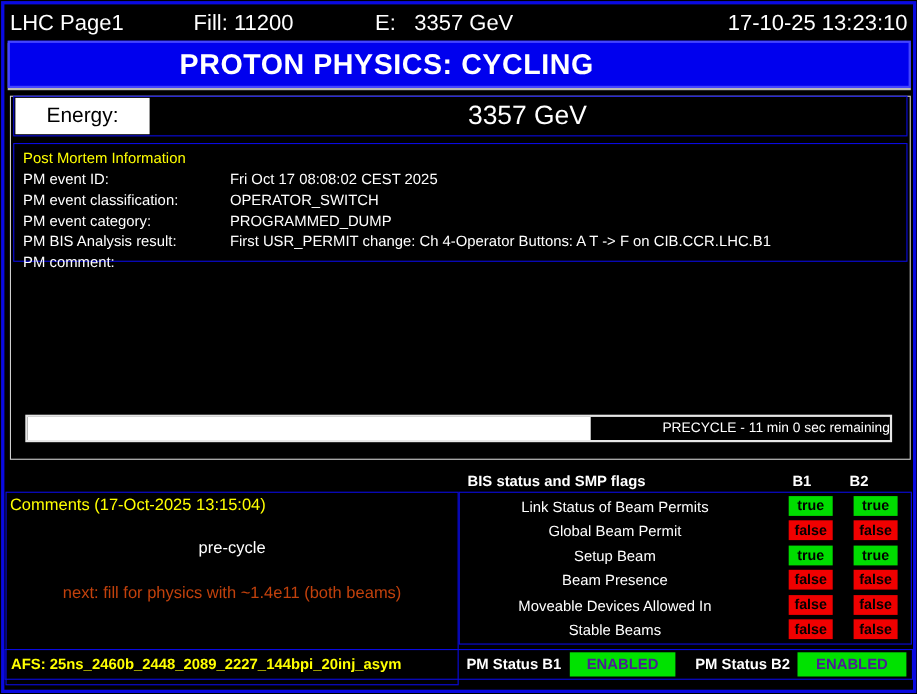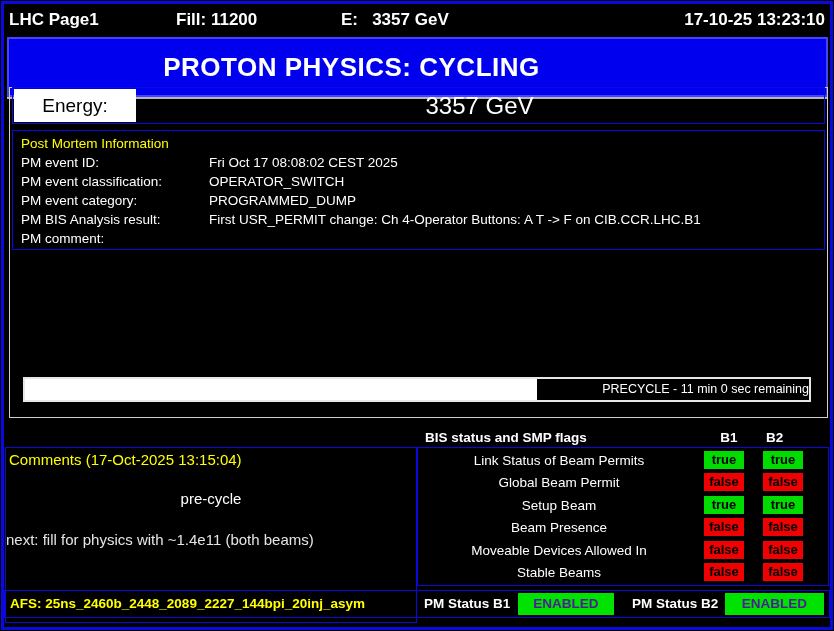--- a/index.html
+++ b/index.html
@@ -4,47 +4,47 @@
 <style>
   html,body{margin:0;padding:0;background:#000;}
   .screen{
     position:relative;width:834px;height:631px;background:#000;overflow:hidden;
     font-family:"Liberation Sans",sans-serif;color:#fff;
   }
   .page-frame{position:absolute;inset:1px;border:3px solid var(--border-blue,#0a0ae0);pointer-events:none;z-index:50;}
 
   
   .topbar{position:absolute;left:4px;right:4px;top:5px;height:30px;}
-  .topbar span{position:absolute;top:5px;font-size:17px;font-weight:bold;color:#fff;white-space:pre;}
+  .topbar span{position:absolute;top:5px;font-size:20px;font-weight:normal;color:#fff;white-space:pre;}
   .tb-app{left:5px;}
   .tb-fill{left:172px;}
   .tb-energy{left:337px;}
   .tb-time{right:5px;}
 
   
   .titlebar{
-    position:absolute;left:7px;right:6px;top:37px;height:60px;box-sizing:border-box;
+    position:absolute;left:7px;right:6px;top:37px;height:43px;box-sizing:border-box;
     background:var(--accent-blue,#0000ee);border:2px solid var(--light-blue-edge,#4444ff);
     display:flex;align-items:center;justify-content:center;padding-right:132px;
     box-shadow:0 2px 0 rgba(230,230,230,.8);
   }
   .titlebar .title{font-size:26px;font-weight:bold;letter-spacing:.5px;color:#fff;}
 
   
   .midpanel{position:absolute;left:9px;right:6px;top:87px;height:331px;border:1px solid var(--panel-gray,#cfcfcf);box-sizing:border-box;}
 
   .energy-row{position:absolute;left:2px;right:2px;top:-1px;height:37px;border:1px solid var(--border-blue,#0a0ae0);box-sizing:border-box;}
   .energy-label{
     position:absolute;left:1px;top:1px;bottom:1px;width:122px;background:#fff;color:#000;
     display:flex;align-items:center;justify-content:center;font-size:19px;
   }
   .energy-value{position:absolute;left:123px;right:1px;top:0;bottom:0;text-align:center;line-height:35px;font-size:24px;color:#fff;}
 
   .pm-panel{
-    position:absolute;left:2px;right:2px;top:42px;height:120px;border:1px solid var(--border-blue,#0a0ae0);
+    position:absolute;left:2px;right:2px;top:42px;height:108px;border:1px solid var(--border-blue,#0a0ae0);
     box-sizing:border-box;padding:3px 0 0 8px;font-size:13.5px;line-height:19px;
   }
   .pm-title{color:var(--yellow,#ffff00);}
   .pm-row{display:flex;}
   .pm-row .pm-label{width:188px;flex:none;}
   .pm-row .pm-value{flex:1;white-space:nowrap;}
 
   .progress{
     position:absolute;left:13px;right:16px;top:289px;height:25px;box-sizing:border-box;
     border:2px solid #e6e6e6;background:#000;
@@ -52,42 +52,42 @@
   .progress-fill{position:absolute;left:0;top:0;bottom:0;background:#fff;width:65.3%;}
   .progress-label{
     position:absolute;inset:0;text-align:right;line-height:21px;font-size:12.5px;font-weight:normal;
     color:#fff;mix-blend-mode:difference;white-space:pre;
   }
 
   
   .bis-header{position:absolute;top:430px;left:0;right:0;height:17px;font-size:13.5px;font-weight:bold;color:#fff;}
   .bis-header .bis-title{position:absolute;left:425px;}
   .bis-header .bis-b1{position:absolute;left:714px;width:30px;text-align:center;}
-  .bis-header .bis-b2{position:absolute;left:766px;width:30px;}
+  .bis-header .bis-b2{position:absolute;left:766px;width:30px;text-align:center;}
 
   
   .comments{
     position:absolute;left:5px;top:447px;width:412px;height:176px;box-sizing:border-box;
     border:1px solid var(--border-blue,#0a0ae0);font-size:15px;
   }
   .comments .c-title{position:absolute;left:3px;top:3px;color:var(--yellow,#ffff00);}
   .comments .c-line1{position:absolute;left:0;right:0;top:42px;text-align:center;color:#fff;}
-  .comments .c-line2{position:absolute;left:0;right:0;top:83px;color:#e5e5e5;white-space:pre;}
+  .comments .c-line2{position:absolute;left:0;right:0;top:83px;text-align:center;color:#c2410c;white-space:pre;}
 
   
   .bis-panel{
     position:absolute;left:417px;top:447px;width:412px;height:139px;box-sizing:border-box;
     border:1px solid var(--border-blue,#0a0ae0);
     display:flex;flex-direction:column;justify-content:space-evenly;
   }
   .bis-row{position:relative;height:21px;flex:none;}
   .bis-row .bis-label{position:absolute;left:0;width:282px;text-align:center;font-size:13.5px;line-height:21px;color:#fff;}
   .flag{
     position:absolute;top:1px;width:40px;height:18px;line-height:18px;text-align:center;
-    color:#000;font-weight:bold;font-size:13px;background:#555;
+    color:#000;font-weight:bold;font-size:13px;background:#555;margin-left:13px;
   }
   .flag-b1{left:286px;}
   .flag-b2{left:345px;}
   .flag[data-state="true"]{background:var(--true-green,#00dc00);}
   .flag[data-state="false"]{background:var(--false-red,#f00000);}
 
   
   .bottombar{
     position:absolute;left:4px;right:4px;top:590px;height:28px;box-sizing:border-box;
     border:1px solid var(--border-blue,#0a0ae0);font-size:13.5px;font-weight:bold;

